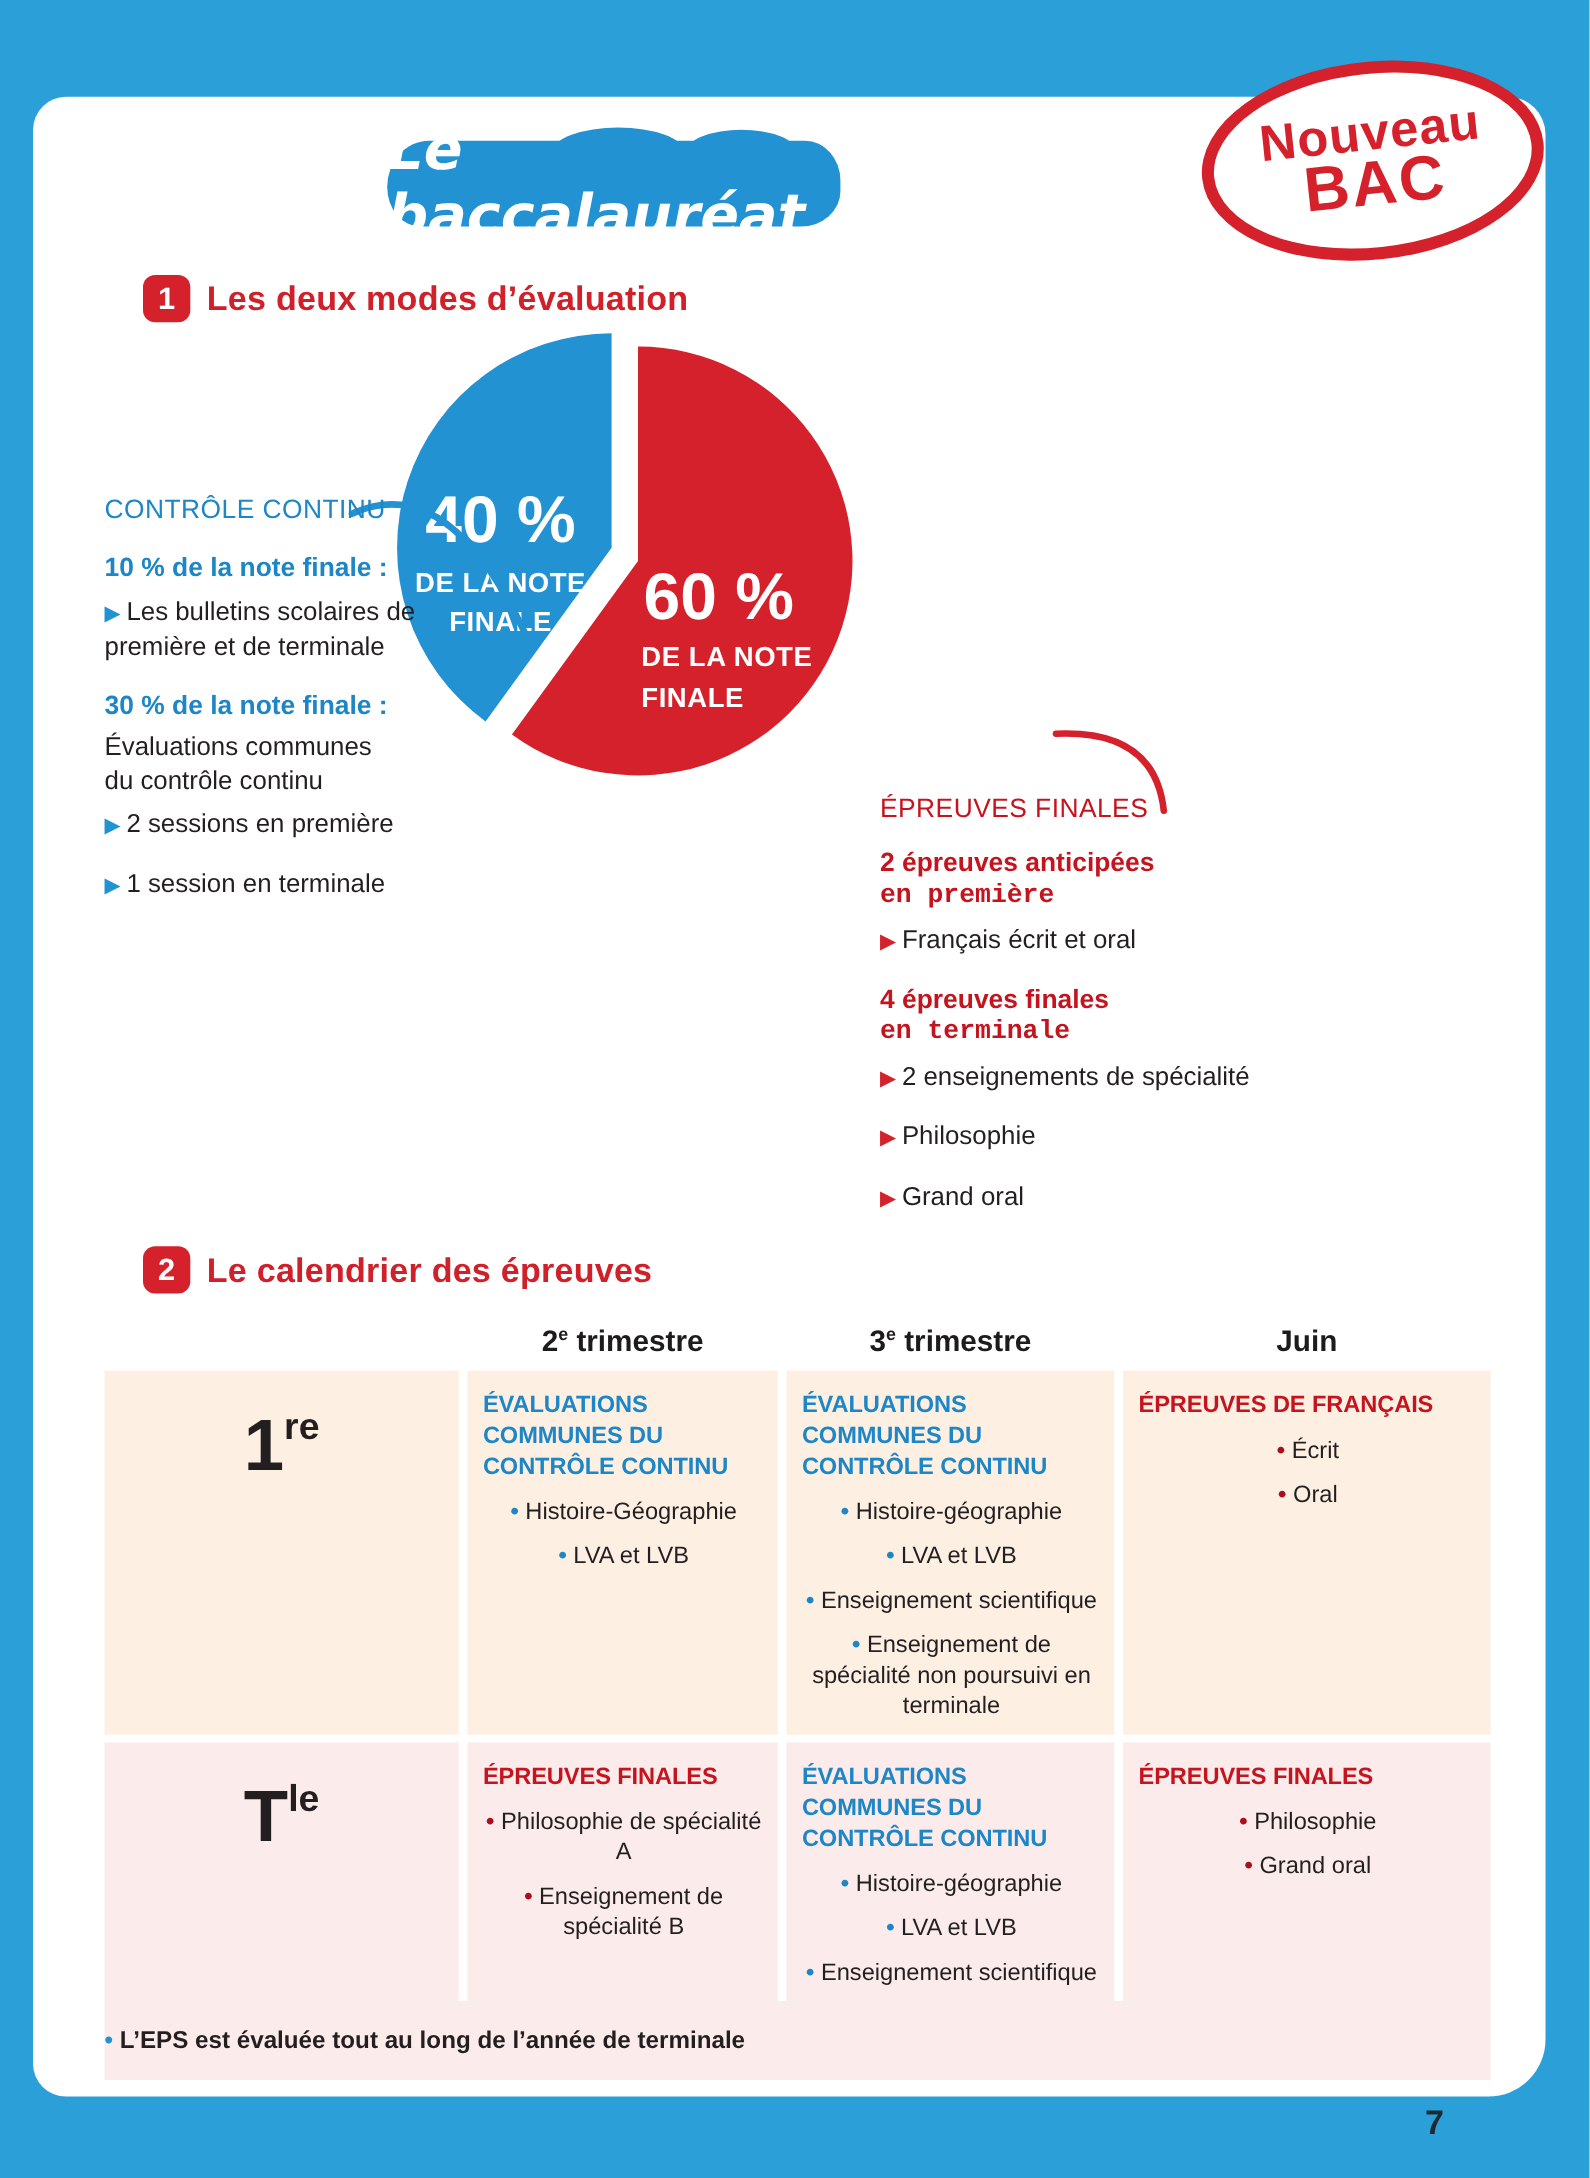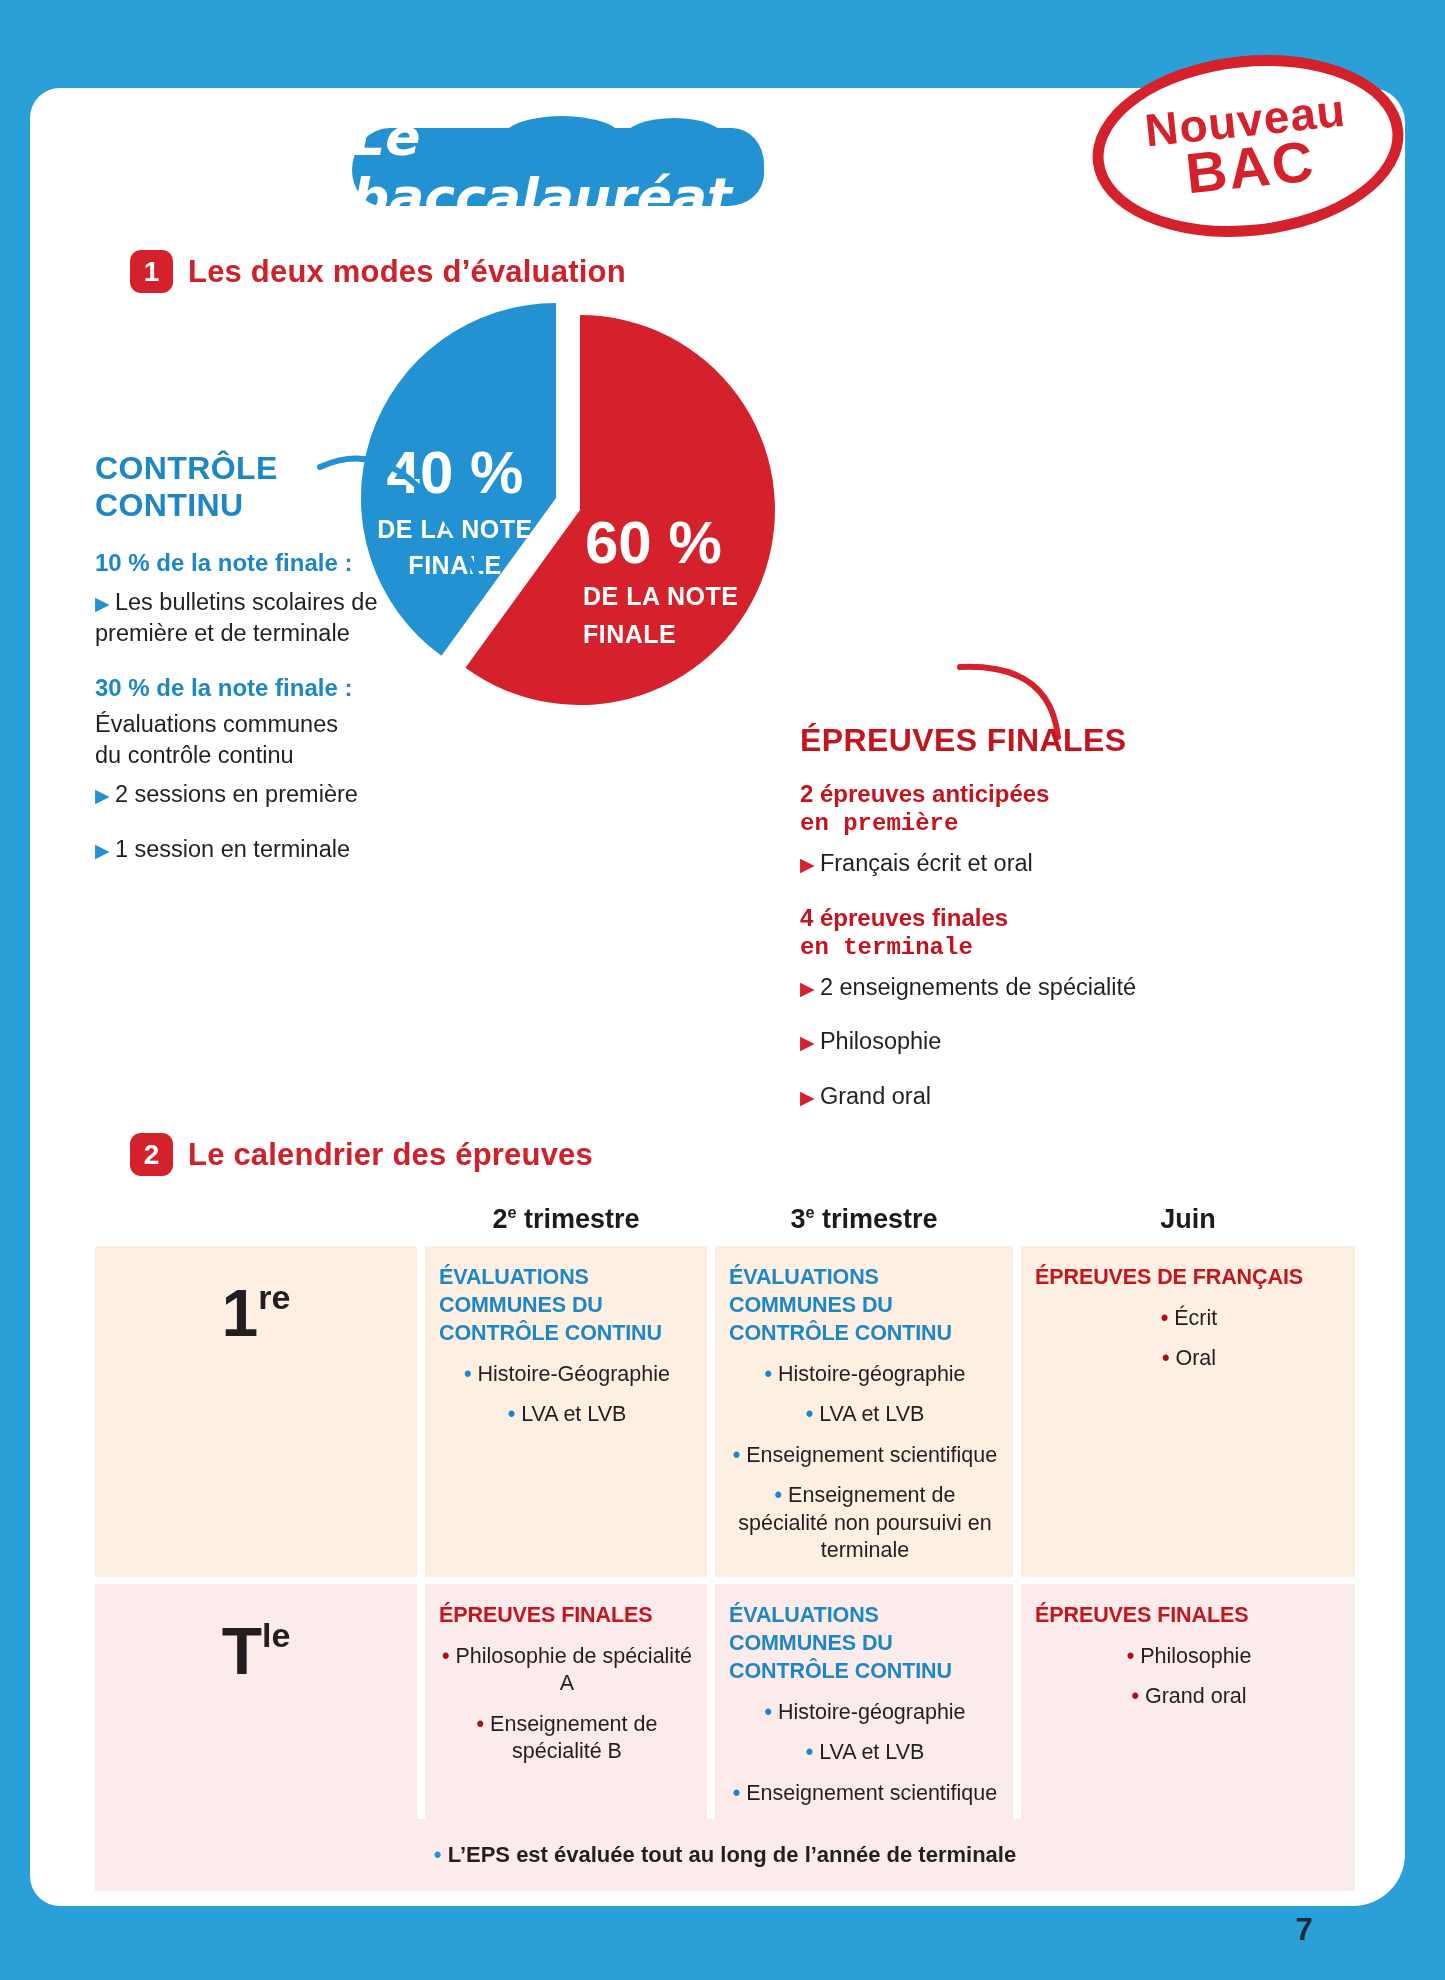--- a/index.html
+++ b/index.html
@@ -27,21 +27,21 @@
   .sec-head{position:absolute;display:flex;align-items:center;gap:15px;z-index:2;}
   .sec-head.s1{left:130px;top:250px;}
   .sec-head.s2{left:130px;top:1133px;}
   .sec-num{width:43px;height:43px;background:#d5212b;border-radius:11px;color:#fff;
          display:flex;align-items:center;justify-content:center;font-weight:800;font-size:28px;}
   .sec-title{color:#d0202a;font-weight:800;font-size:31px;letter-spacing:.2px;}
   
   .side{position:absolute;z-index:2;}
   .side.left{left:95px;top:450px;width:322px;}
   .side.right{left:800px;top:722px;width:440px;}
-  .side-title{font-weight:700;font-size:32px;letter-spacing:.4px;}
+  .side-title{font-weight:400;font-size:24px;letter-spacing:.4px;}
   .side-title.blue{color:#1d86c6;}
   .side-title.red{color:#c6141f;}
   .lead{font-weight:800;font-size:24px;line-height:1.25;}
   .lead.blue{color:#1d86c6;margin-top:24px;}
   .lead.red{color:#c6141f;margin-top:20px;}
   .lead + .lead-line{margin-top:0;font-family:Liberation Mono, monospace;}
   .intro{font-size:23.5px;color:#231f20;line-height:1.3;margin-top:6px;}
   .hero-item{font-size:23.5px;color:#231f20;line-height:1.32;margin-top:9px;}
   .hero-item::before{content:"▶ ";font-size:19px;}
   .hero-item.tri-blue::before{color:#2392d3;}
@@ -67,21 +67,21 @@
   .cell-head.blue{color:#1d86c6;}
   .cell-head.red{color:#c6141f;}
   .cell-list{list-style:none;margin:4px 0 0;padding:0;text-align:center;}
   .cell-list li{font-size:21.5px;color:#231f20;line-height:1.28;margin-top:13px;}
   .cell-list li::before{content:"• ";font-weight:700;}
   .cell-list.blue li::before{color:#1d86c6;}
   .cell-list.red li::before{color:#a8101b;}
   .label-cell{display:flex;justify-content:center;padding-top:34px;box-sizing:border-box;color:#231f20;}
   .label-main{font-size:66px;font-weight:700;line-height:1;}
   .label-sup{font-size:34px;font-weight:700;position:relative;top:-2px;}
-  .foot-strip{background:#fcebeb;height:72px;display:flex;align-items:center;justify-content:center;}
+  .foot-strip{background:#fcebeb;height:72px;display:flex;align-items:center;}
   .foot-text{font-size:22px;font-weight:700;color:#231f20;}
   .foot-text::before{content:"• ";color:#2392d3;}
   
   .page-number{position:absolute;left:1282px;top:1912px;width:44px;text-align:center;
          font-weight:700;font-size:31px;color:#1c2b33;z-index:3;}
 </style>
 </head>
 <body>
 
 <div class="page">

